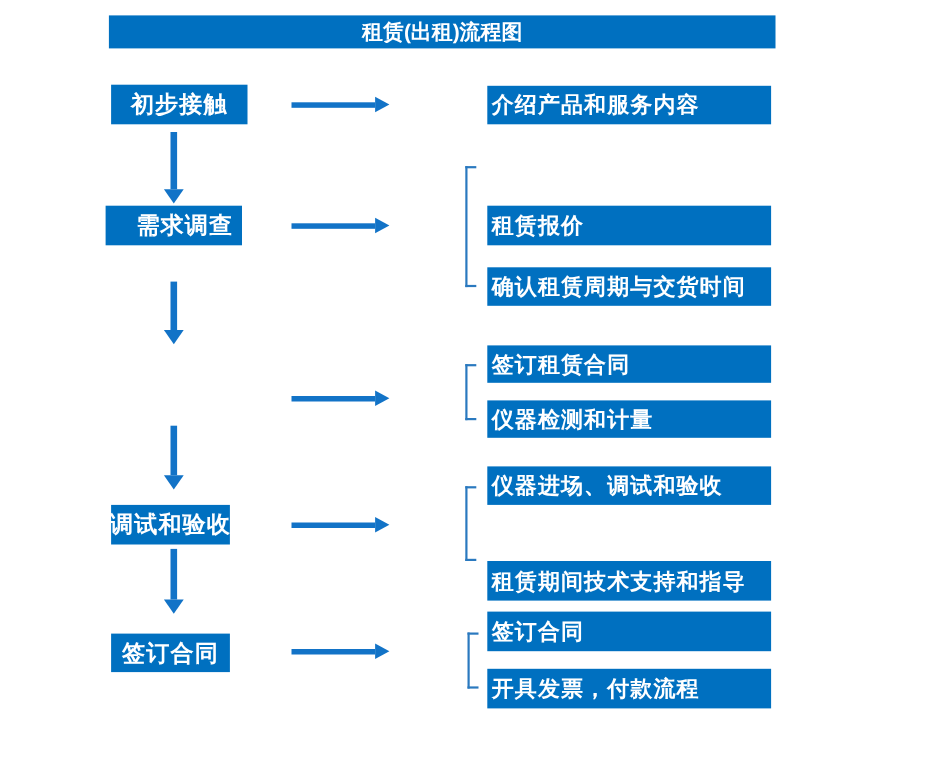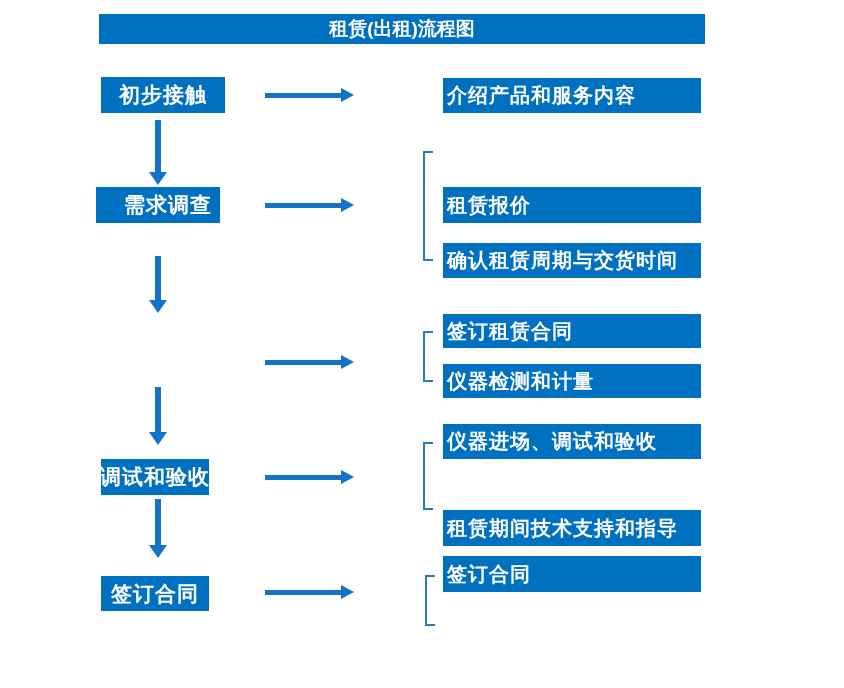--- a/index.html
+++ b/index.html
@@ -169,14 +169,17 @@
   </div>
   <div class="blue-box detail-box r6">
     <span>仪器进场、调试和验收</span>
   </div>
   <div class="blue-box detail-box r7">
     <span>租赁期间技术支持和指导</span>
   </div>
   <div class="blue-box detail-box r8">
     <span>签订合同</span>
   </div>
+  <div class="blue-box detail-box r9">
+    <span>开具发票，付款流程</span>
+  </div>
 
 </div>
 
 </body></html>

